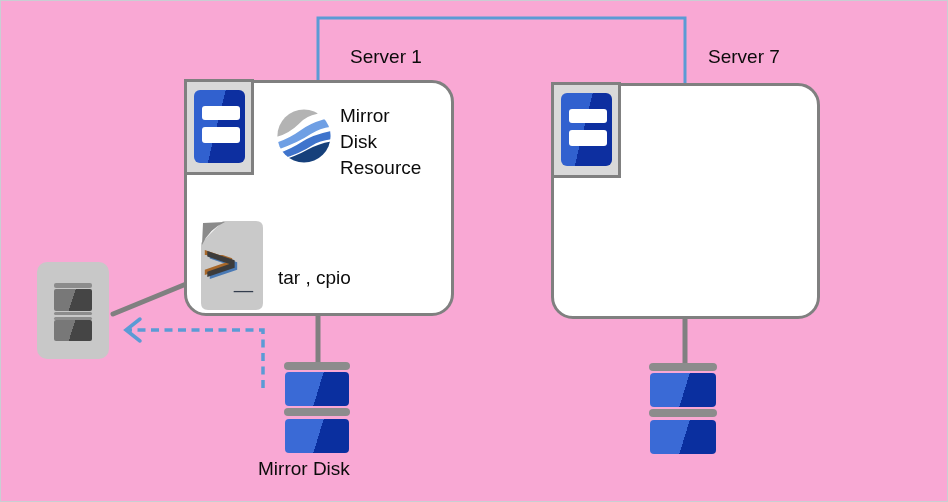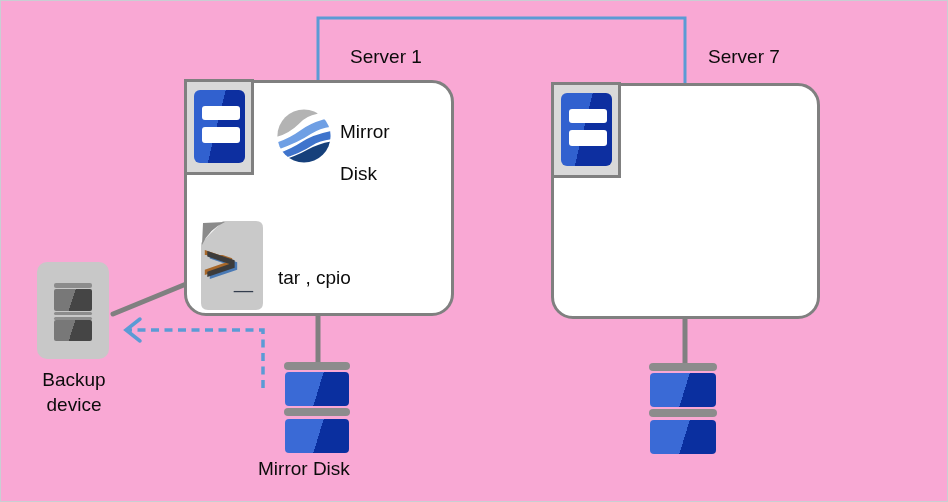--- a/index.html
+++ b/index.html
@@ -41,21 +41,21 @@
   .backup .tbar { position:absolute; left:17px; width:38px; background:#8c8c8c; border-radius:2px; }
   .backup .bb { position:absolute; left:17px; width:38px; border-radius:2px;
     background:linear-gradient(108deg,#787878 48%,#454545 48%); }
   
   .prompt { position:absolute; z-index:4; font-weight:bold; color:#3c3c3c;
     font-size:42px; line-height:34px; transform:scale(1.3,1.15); transform-origin:left top;
     text-shadow:-2px -1px 0 #a8682a, 2px 2px 0 #4a7ab5; }
   .cursor { position:absolute; z-index:4; font-weight:bold; color:#333d4d;
     font-size:34px; line-height:34px; }
   .mdr-text { position:absolute; z-index:4; font-size:19px; line-height:26px; }
-  .mdr-text span { display:block;margin-top:16px; }
+  .mdr-text span { display:block; }
   .center-label { text-align:center; line-height:25px; }
   .center-label span { display:block; }
 </style>
 </head>
 <body>
 
 <div class="canvas">
 
   <svg class="connectors" width="948" height="502" viewBox="0 0 948 502">
     <polyline points="317,81 317,17 684,17 684,84" fill="none" stroke="#5b9bd5" stroke-width="3"></polyline>
@@ -96,41 +96,38 @@
       <path d="M-2,32 Q14,28 24,18 Q32,9 44,7 L44,-4 L-2,-4 Z" fill="#b3b3b3"></path>
       <path d="M-2,38 Q14,33 25,25 Q36,17 50,13 L62,11 L62,20 Q48,21 37,28 Q24,37 -2,46 Z" fill="#6f9fe4"></path>
       <path d="M-2,50 Q16,44 28,36 Q40,28 62,24 L62,33 Q48,34 38,40 Q26,48 6,54 Z" fill="#3f74cc"></path>
       <path d="M-2,58 Q20,52 34,44 Q46,37 62,35 L62,64 L-2,64 Z" fill="#16407b"></path>
     </g>
   </svg>
 
   <div class="mdr-text" style="left:339px; top:102px;">
     <span>Mirror</span>
     <span>Disk</span>
+    <span>Resource</span>
   </div>
 
   <svg class="abs z3" style="left:199px; top:219px;" width="64" height="91" viewBox="0 0 64 91">
     <path d="M23,1 H56 Q63,1 63,8 V83 Q63,90 56,90 H8 Q1,90 1,83 V23 Z" fill="#c9c9c9"></path>
     <path d="M3,3 L25,2 Q9,9 2,25 Z" fill="#8a8a8a"></path>
   </svg>
   <div class="prompt" style="left:204px; top:243px;">&gt;</div>
   <div class="cursor" style="left:233px; top:258px;">_</div>
 
   <div class="label" style="left:277px; top:266px;">tar , cpio</div>
 
   <div class="backup">
     <div class="tbar" style="top:21px; height:5px;"></div>
     <div class="bb" style="top:27px; height:22px;"></div>
     <div class="tbar" style="top:50px; height:3px;"></div>
     <div class="tbar" style="top:54.5px; height:3px;"></div>
     <div class="bb" style="top:58px; height:21px;"></div>
-  </div>
-  <div class="label center-label" style="left:13px; top:366px; width:120px;">
-    <span>Backup</span>
-    <span>device</span>
   </div>
 
   <div class="disk" style="left:283px; top:360px; width:66px; height:93px;">
     <div class="cap c1"></div>
     <div class="dbox d1"></div>
     <div class="cap c2"></div>
     <div class="dbox d2"></div>
   </div>
   <div class="disk" style="left:648px; top:361px; width:68px; height:93px;">
     <div class="cap c1"></div>

